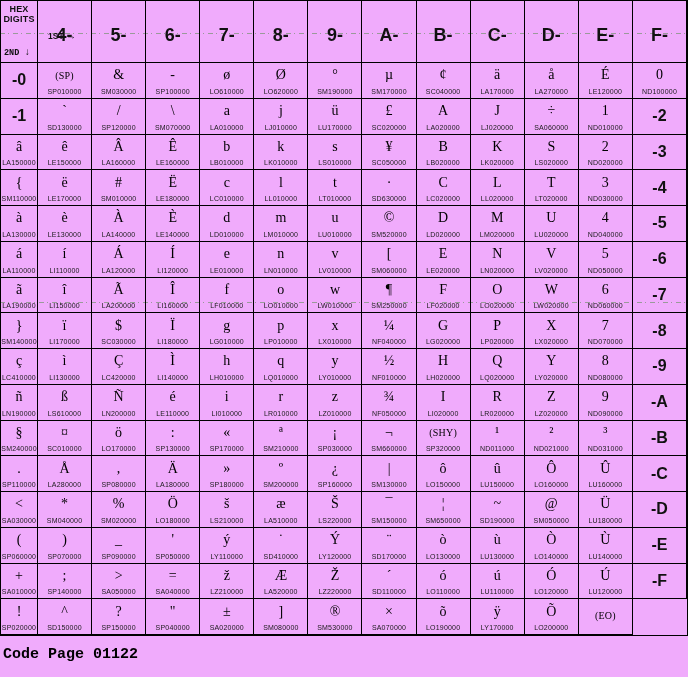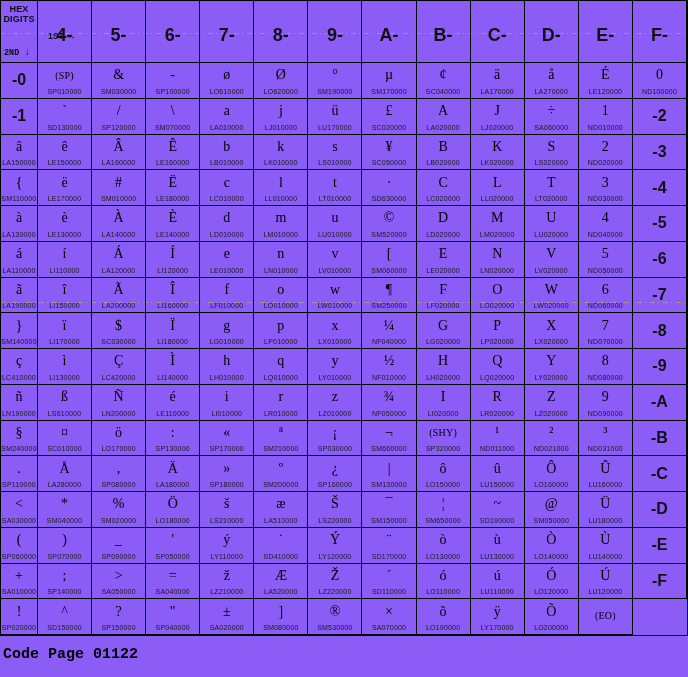--- a/index.html
+++ b/index.html
@@ -1,17 +1,17 @@
 <!DOCTYPE html>
 <html><head>
 <meta charset="utf-8">
 <style>
   * { margin:0; padding:0; box-sizing:border-box; }
   html,body { width:688px; height:677px; background:#ffffff; font-family:"Liberation Sans", sans-serif; }
-  .page { position:relative; width:688px; height:677px; background:#8b5cf6; overflow:hidden; }
+  .page { position:relative; width:688px; height:677px; background:#f0abfc; overflow:hidden; }
 
   .dashline { position:absolute; left:0; width:688px; height:1px; z-index:0;
     background:repeating-linear-gradient(90deg,#9a9a9a 0 5px,transparent 5px 8px,#9a9a9a 8px 9px,transparent 9px 13px); }
   .dashline.l1 { top:33px; }
   .dashline.l2 { top:302px; }
 
   .grid { position:absolute; left:0; top:0; width:688px; height:636px;
     display:grid; grid-template-columns:37px repeat(12,1fr); grid-template-rows:62px repeat(16,1fr);
     border:1px solid #000; z-index:1; }
   .grid > div { border-right:1px solid #000; border-bottom:1px solid #000; position:relative; }

